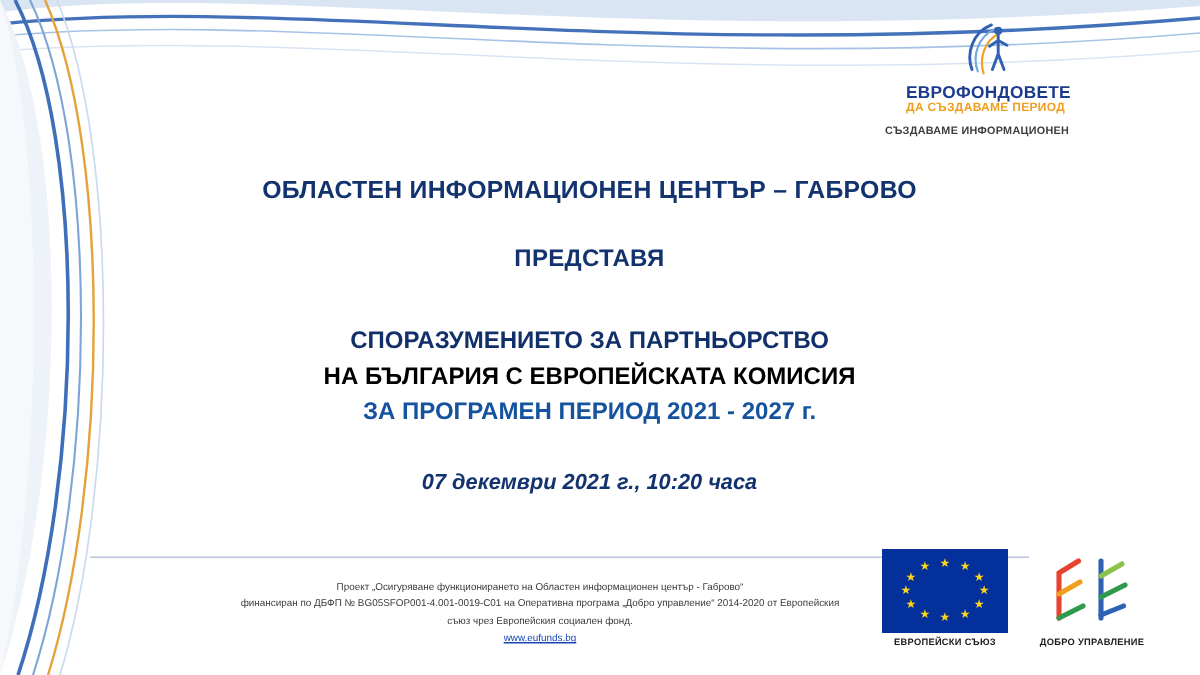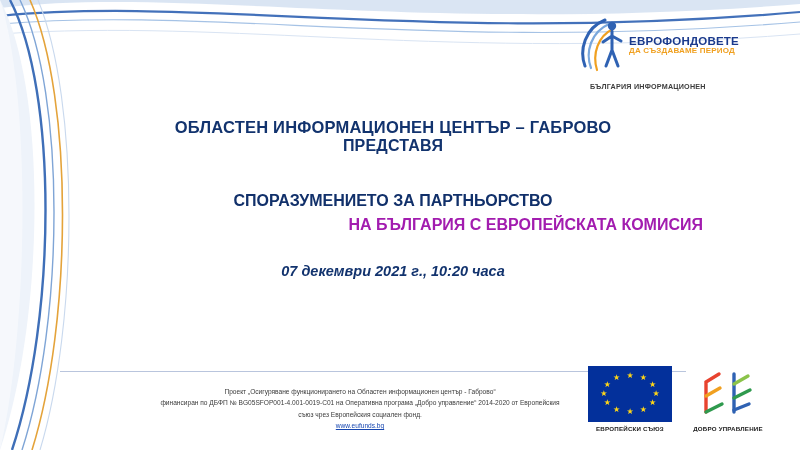--- a/index.html
+++ b/index.html
@@ -61,20 +61,21 @@
     top: 14px;
     width: 190px;
     text-align: center;
   }
   .logo-mark {
     display: flex;
     align-items: center;
     justify-content: center;
     gap: 4px;
     height: 62px;
+    flex-direction: column;
   }
   .logo-text {
     text-align: left;
     line-height: 1.05;
   }
   .logo-text .l1 {
     font-size: 11.5px;
     font-weight: bold;
     color: #1b3a8c;
     letter-spacing: .2px;
@@ -104,34 +105,35 @@
     width: 620px;
     text-align: center;
   }
   .h-line1 {
     font-size: 16.5px;
     font-weight: bold;
     color: #12336e;
     letter-spacing: .2px;
   }
   .h-line2 {
+    margin-top: 27px;
     font-size: 16px;
     font-weight: bold;
     color: #12336e;
     letter-spacing: .2px;
   }
   .h-block3 {
     margin-top: 34px;
     color: #12336e;
     font-weight: bold;
     font-size: 16px;
     line-height: 1.48;
   }
   .h-block3 .b3l1 { color: #11306a; }
-  .h-block3 .b3l2 { color: #a21caf; text-align: right; }
+  .h-block3 .b3l2 { color: #000000; }
   .h-block3 .b3l3 { color: #15539e; }
   .h-date {
     margin-top: 27px;
     font-size: 14.5px;
     font-weight: bold;
     font-style: italic;
     color: #12336e;
   }
 
   
@@ -223,30 +225,31 @@
         <path d="M18,54 C13,38 19,20 34,13" stroke="#f0a020" stroke-width="2.2" fill="none" stroke-linecap="round"></path>
         <circle cx="33" cy="10" r="4.2" fill="#2f62b3"></circle>
         <path d="M33,15 L33,34 M33,20 L24,26 M33,20 L42,25 M33,34 L27,50 M33,34 L39,50" stroke="#2f62b3" stroke-width="3" fill="none" stroke-linecap="round"></path>
       </svg>
       <div class="logo-text">
         <div class="l1">ЕВРОФОНДОВЕТЕ</div>
         <div class="l2">ДА СЪЗДАВАМЕ ПЕРИОД</div>
       </div>
     </div>
     <div class="logo-caption">
-      <div>БЪЛГАРИЯ ИНФОРМАЦИОНЕН</div>
+      <div>СЪЗДАВАМЕ ИНФОРМАЦИОНЕН</div>
     </div>
   </div>
 
   <div class="headline">
     <div class="h-line1">ОБЛАСТЕН ИНФОРМАЦИОНЕН ЦЕНТЪР – ГАБРОВО</div>
     <div class="h-line2">ПРЕДСТАВЯ</div>
     <div class="h-block3">
       <div class="b3l1">СПОРАЗУМЕНИЕТО ЗА ПАРТНЬОРСТВО</div>
       <div class="b3l2">НА БЪЛГАРИЯ С ЕВРОПЕЙСКАТА КОМИСИЯ</div>
+      <div class="b3l3">ЗА ПРОГРАМЕН ПЕРИОД 2021 - 2027 г.</div>
     </div>
     <div class="h-date">07 декември 2021 г., 10:20 часа</div>
   </div>
 
   <div class="bottom-rule"></div>
 
   <div class="footer-text">
     <div>Проект  „Осигуряване функционирането  на Областен информационен  център  - Габрово“</div>
     <div>финансиран по ДБФП  № BG05SFOP001-4.001-0019-C01 на Оперативна програма  „Добро управление“  2014-2020 от Европейския</div>
     <div>съюз чрез Европейския социален фонд.</div>

